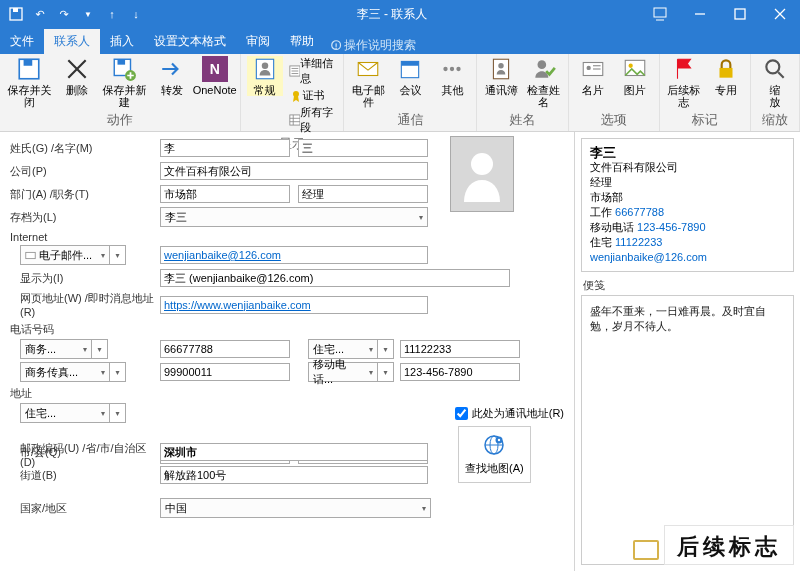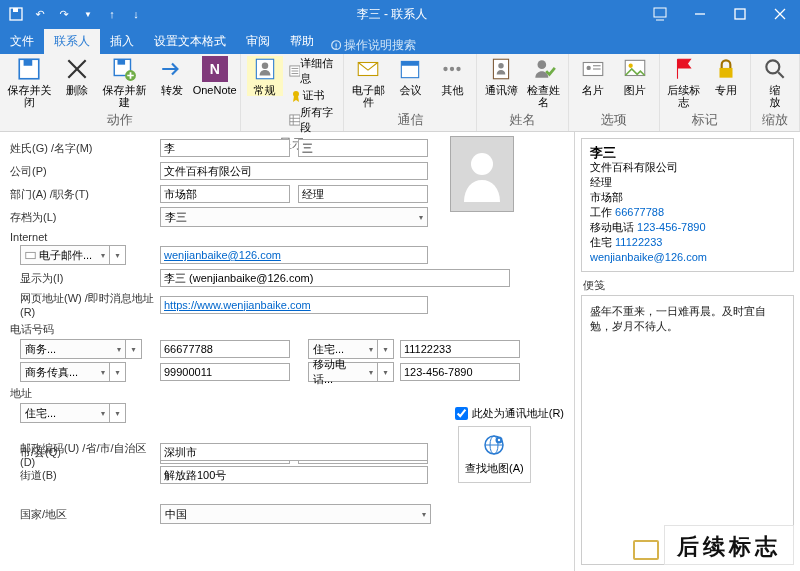--- a/index.html
+++ b/index.html
@@ -343,21 +343,21 @@
       <input type="text" style="width: 350px;" value="李三 (wenjianbaike@126.com)">
     </div>
     <div class="row">
       <div class="lbl" style="padding-left:10px">网页地址(W) /即时消息地址(R)</div>
       <input type="text" style="width: 268px;" class="link-input" value="https://www.wenjianbaike.com">
     </div>
 
     <div class="sect">电话号码</div>
     <div class="row">
       <div style="width:150px;display:flex;padding-left:10px">
-          <div class="dropdown-btn" style="width:106px">
+          <div class="dropdown-btn" style="width:72px">
             <span>商务...</span>
             <span class="dd">▾</span>
           </div>
           <div class="small-dd">▾</div>
         </div>
       <input type="text" style="width: 130px;" value="66677788">
       <span style="width:18px"></span>
       <div style="display:flex">
           <div class="dropdown-btn" style="width:70px">
             <span>住宅...</span>
@@ -415,27 +415,27 @@
             <ellipse cx="12" cy="12" rx="4" ry="9" fill="none" stroke="#2b7cd3"></ellipse>
             <line x1="3" y1="12" x2="21" y2="12" stroke="#2b7cd3"></line>
             <circle cx="17" cy="7" r="3.5" fill="#2b7cd3"></circle>
             <circle cx="17" cy="7" r="1.2" fill="#fff"></circle>
           </svg>
         <span>查找地图(A)</span>
       </div>
     </div>
     <div class="row" style="margin-top:-44px">
       <div class="lbl" style="padding-left:10px">市/县(Q)</div>
-      <input type="text" style="width: 268px;" value="深圳市">
+      <input type="text" style="width: 268px; font-weight: bold;" value="深圳市">
     </div>
     <div class="row">
       <div class="lbl" style="padding-left:10px">街道(B)</div>
       <input type="text" style="width: 268px;" value="解放路100号">
     </div>
-    <div class="row" style="margin-top:19px">
+    <div class="row" style="margin-top:13px">
       <div class="lbl" style="padding-left:10px">国家/地区</div>
       <div class="dropdown-btn" style="width:271px">
           <span>中国</span>
           <span class="dd">▾</span>
         </div>
     </div>
   </div>
 
   <div class="sidebar">
     <div class="bizcard">

